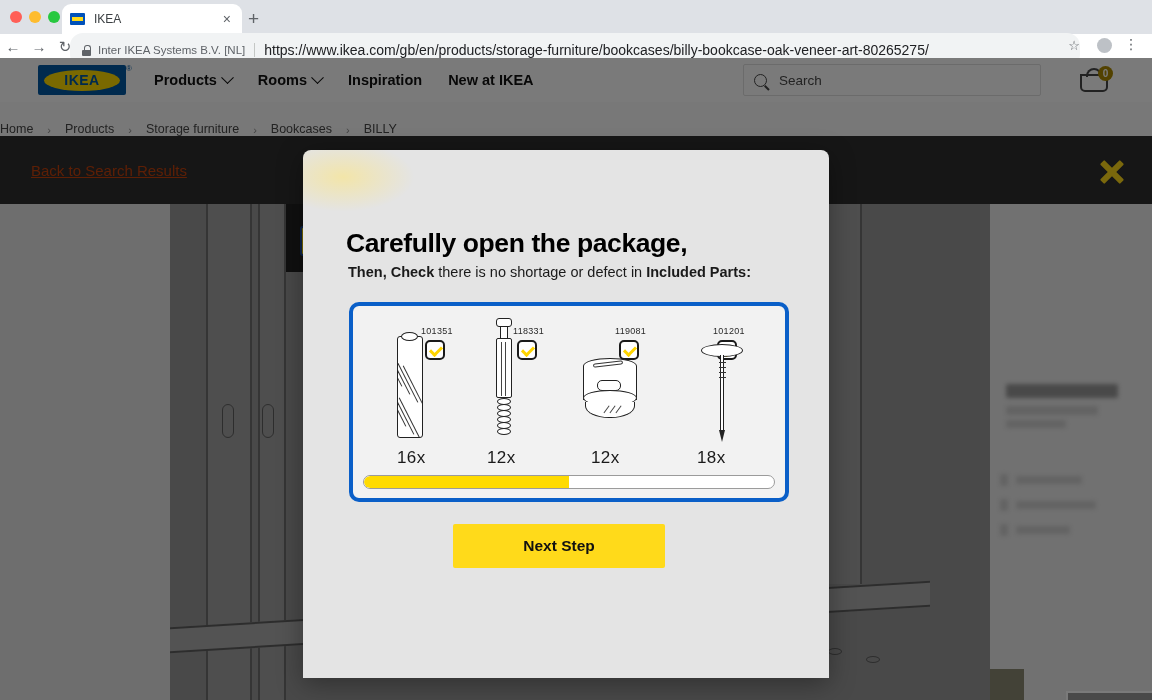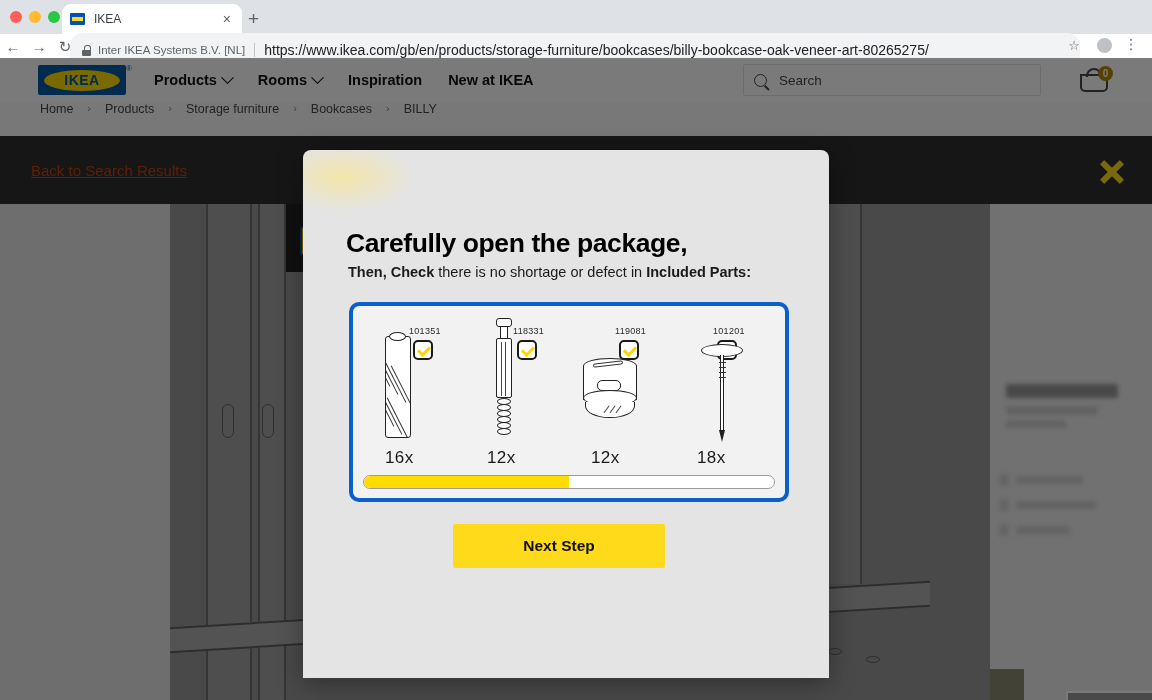--- a/index.html
+++ b/index.html
@@ -60,21 +60,21 @@
   .chev { display:inline-block; width:9px; height:9px; border-right:1.6px solid #111; border-bottom:1.6px solid #111; transform:rotate(45deg) translate(-2px,-2px); }
   #search-box { position:absolute; left:743px; top:6px; width:298px; height:32px; background:#fff; border:1px solid #dfdfdf; border-radius:2px; display:flex; align-items:center; padding-left:10px; }
   #search-icon-glyph { width:13px; height:13px; border:1.6px solid #484848; border-radius:50%; position:relative; flex:0 0 auto; }
   #search-icon-glyph:after{content:""; position:absolute; right:-4px; bottom:-3px; width:6px; height:1.6px; background:#484848; transform:rotate(45deg);}
   #search-placeholder { font-size:13.5px; color:#484848; margin-left:12px; }
   #cart { position:absolute; left:1080px; top:8px; width:30px; height:28px; }
   #cart-body { position:absolute; left:0; top:8px; width:28px; height:18px; border:2px solid #484848; border-radius:0 0 5px 5px; }
   #cart-handle { position:absolute; left:6px; top:2px; width:16px; height:9px; border:2px solid #484848; border-bottom:none; border-radius:8px 8px 0 0; }
   #cart-badge { position:absolute; right:-3px; top:0px; width:15px; height:15px; border-radius:50%; background:#ad8b00; color:#fff; font-size:10px; font-weight:bold; display:flex; align-items:center; justify-content:center; }
 
-  #breadcrumb { position:absolute; left:0; top:44px; width:1152px; height:34px; background:#fafafa; display:flex; align-items:flex-start; padding-left:40px; gap:14px; }
+  #breadcrumb { position:absolute; left:0; top:44px; width:1152px; height:34px; background:#fafafa; display:flex; align-items:flex-end; gap:14px; }
   .crumb { font-size:12.5px; color:#484848; }
   .crumb-sep { color:#8e8e8e; font-size:11px; }
 
   
   #guide-area { position:absolute; left:0; top:78px; width:1152px; height:564px; background:#e6e6e6; overflow:hidden; }
 
   #guide-topbar { position:absolute; left:0; top:0; width:1152px; height:68px; background:#2e2e2e; }
   #back-link { position:absolute; left:31px; top:26px; font-size:15px; color:#c2410c; text-decoration:underline; }
   #close-x { position:absolute; right:24px; top:20px; width:32px; height:32px; }
   #close-x:before,#close-x:after{content:""; position:absolute; left:2px; top:13px; width:28px; height:6px; background:#ffda1a; border-radius:1px;}
@@ -321,21 +321,21 @@
 
   <div id="modal-headline">Carefully open the package,</div>
 
   <div id="modal-sub">
     <b>Then, Check</b><span> there is no shortage or defect in </span><b>Included Parts:</b>
   </div>
 
   <div id="parts-panel">
     <div id="parts-row">
 
-      <div class="part" style="left:4px;">
+      <div class="part" style="left:16px;">
         <div class="part-num" style="left:52px;top:20px;">101351</div>
         <div class="part-check" style="left:56px;top:34px;"></div>
         <div id="dowel">
           <div class="dg" style="left:-8px;top:2px;"></div>
           <div class="dg" style="left:0px;top:10px;"></div>
           <div class="dg" style="left:8px;top:18px;"></div>
           <div class="dg" style="left:16px;top:26px;"></div>
           <div class="dg" style="left:-4px;top:42px;"></div>
           <div class="dg" style="left:4px;top:50px;"></div>
           <div class="dg" style="left:12px;top:58px;"></div>

